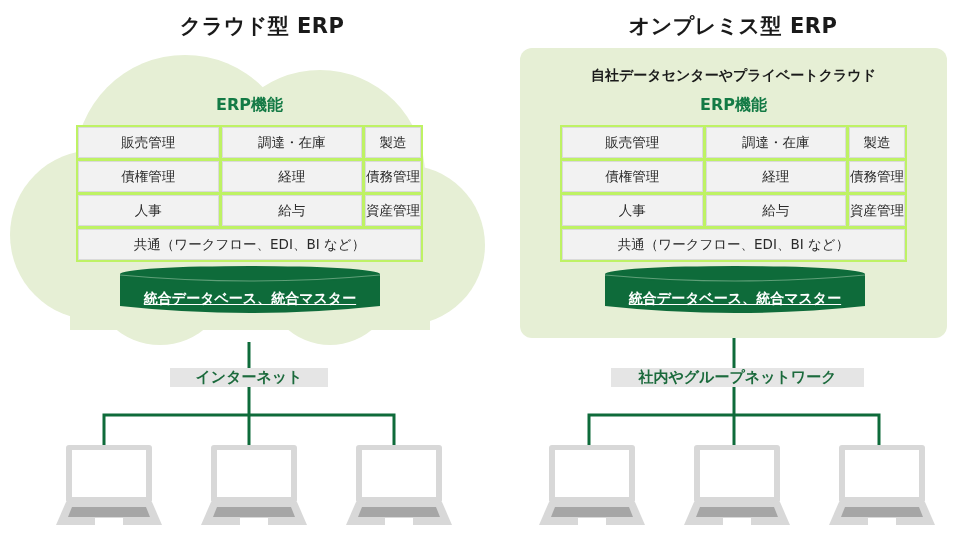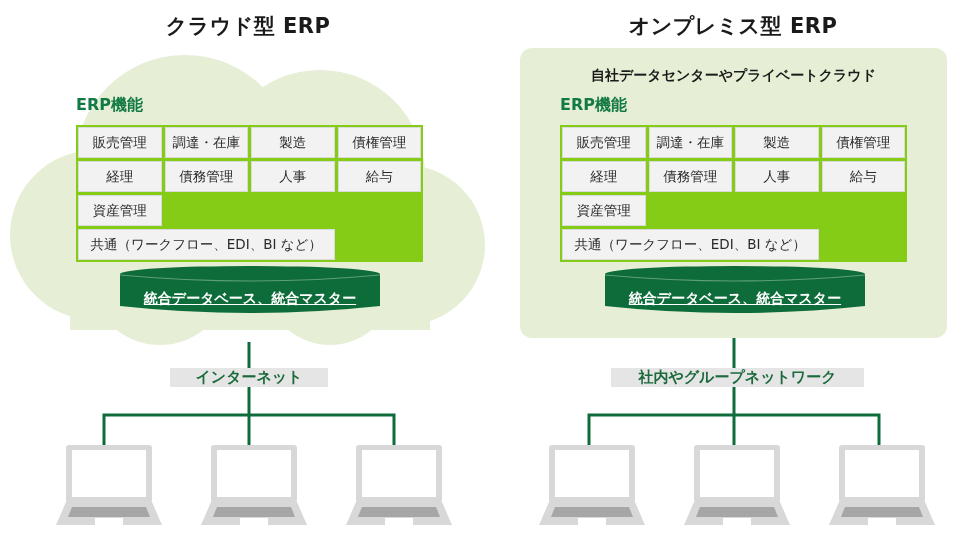--- a/index.html
+++ b/index.html
@@ -3,31 +3,31 @@
 <meta charset="utf-8">
 <style>
   html, body { margin:0; padding:0; background:#ffffff; }
   body { width:960px; height:540px; position:relative; overflow:hidden;
          font-family:"DejaVu Sans", "Liberation Sans", sans-serif; color:#222; }
   .abs { position:absolute; }
   .title { font-size:21px; font-weight:bold; color:#1a1a1a; text-align:center; width:480px; top:12px; letter-spacing:0.5px; }
   .cloud-svg { left:0; top:40px; }
   .panel { left:520px; top:48px; width:427px; height:290px; background:#e6efd5; border-radius:12px; }
   .sub-label { font-size:14px; font-weight:bold; color:#1a1a1a; text-align:center; }
-  .erp-label { font-size:16px; font-weight:bold; color:#137a45; text-align:left; }
-  .grid { display:grid; grid-template-columns:repeat(4, 1fr); gap:3px; background:#84cc16; padding:2px; width:343px; }
+  .erp-label { font-size:16px; font-weight:bold; color:#137a45; text-align:center; }
+  .grid { display:grid; grid-template-columns:repeat(2, 1fr); gap:3px; background:#bef264; padding:2px; width:343px; }
   .cell { background:#f2f2f2; border:1px solid #dadada; height:29px; display:flex; align-items:center; justify-content:center; font-size:13.5px; color:#2a2a2a; }
   .cell.wide { grid-column:1 / span 3; }
   .db-text { font-size:14px; font-weight:bold; color:#ffffff; text-align:center;text-decoration:underline; }
   .net-label { font-size:15px; font-weight:bold; color:#1b6a3c; text-align:center; background:#e5e5e5; padding:0 4px; }
 </style>
 </head>
 <body>
 
-<div class="abs title" style="left:8px;">クラウド型 ERP</div>
+<div class="abs title" style="left:22px;">クラウド型 ERP</div>
 
 <svg class="abs cloud-svg" width="500" height="320">
   <g fill="#e6efd5">
     <circle cx="185" cy="125" r="110"></circle>
     <circle cx="320" cy="135" r="105"></circle>
     <circle cx="95" cy="195" r="85"></circle>
     <circle cx="405" cy="205" r="80"></circle>
     <circle cx="160" cy="235" r="70"></circle>
     <circle cx="330" cy="240" r="65"></circle>
     <rect x="70" y="150" width="360" height="140"></rect>

